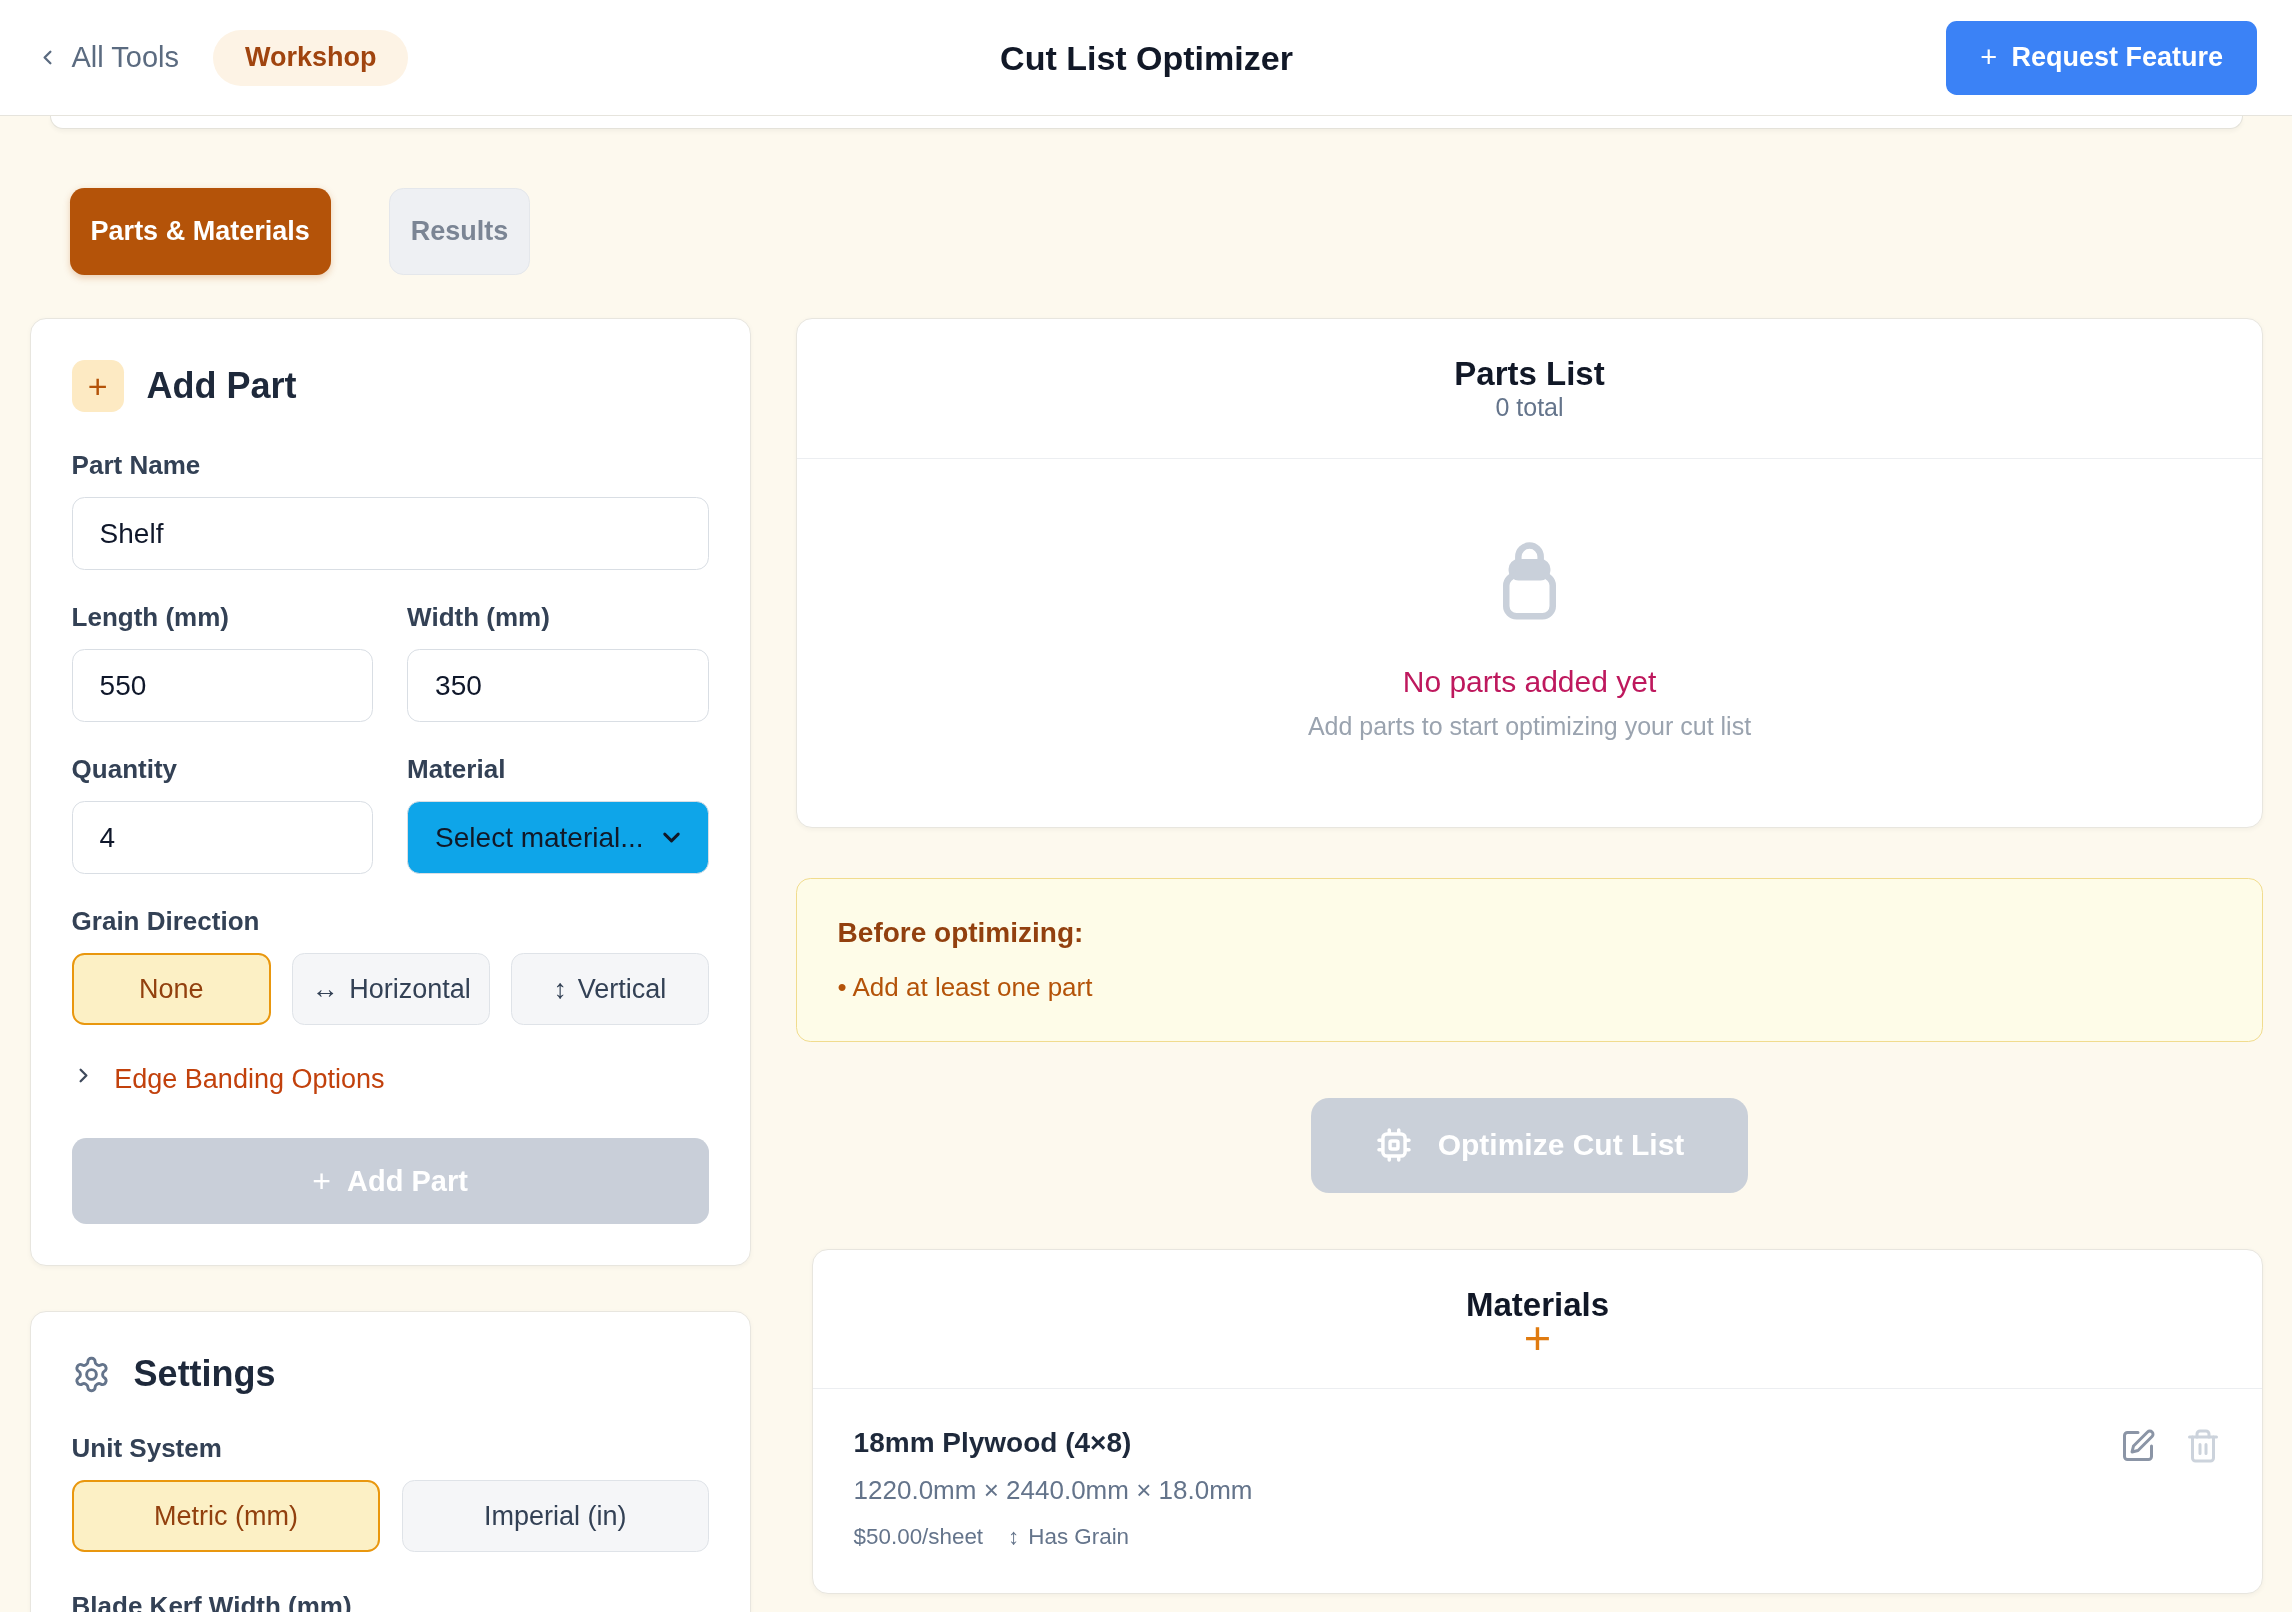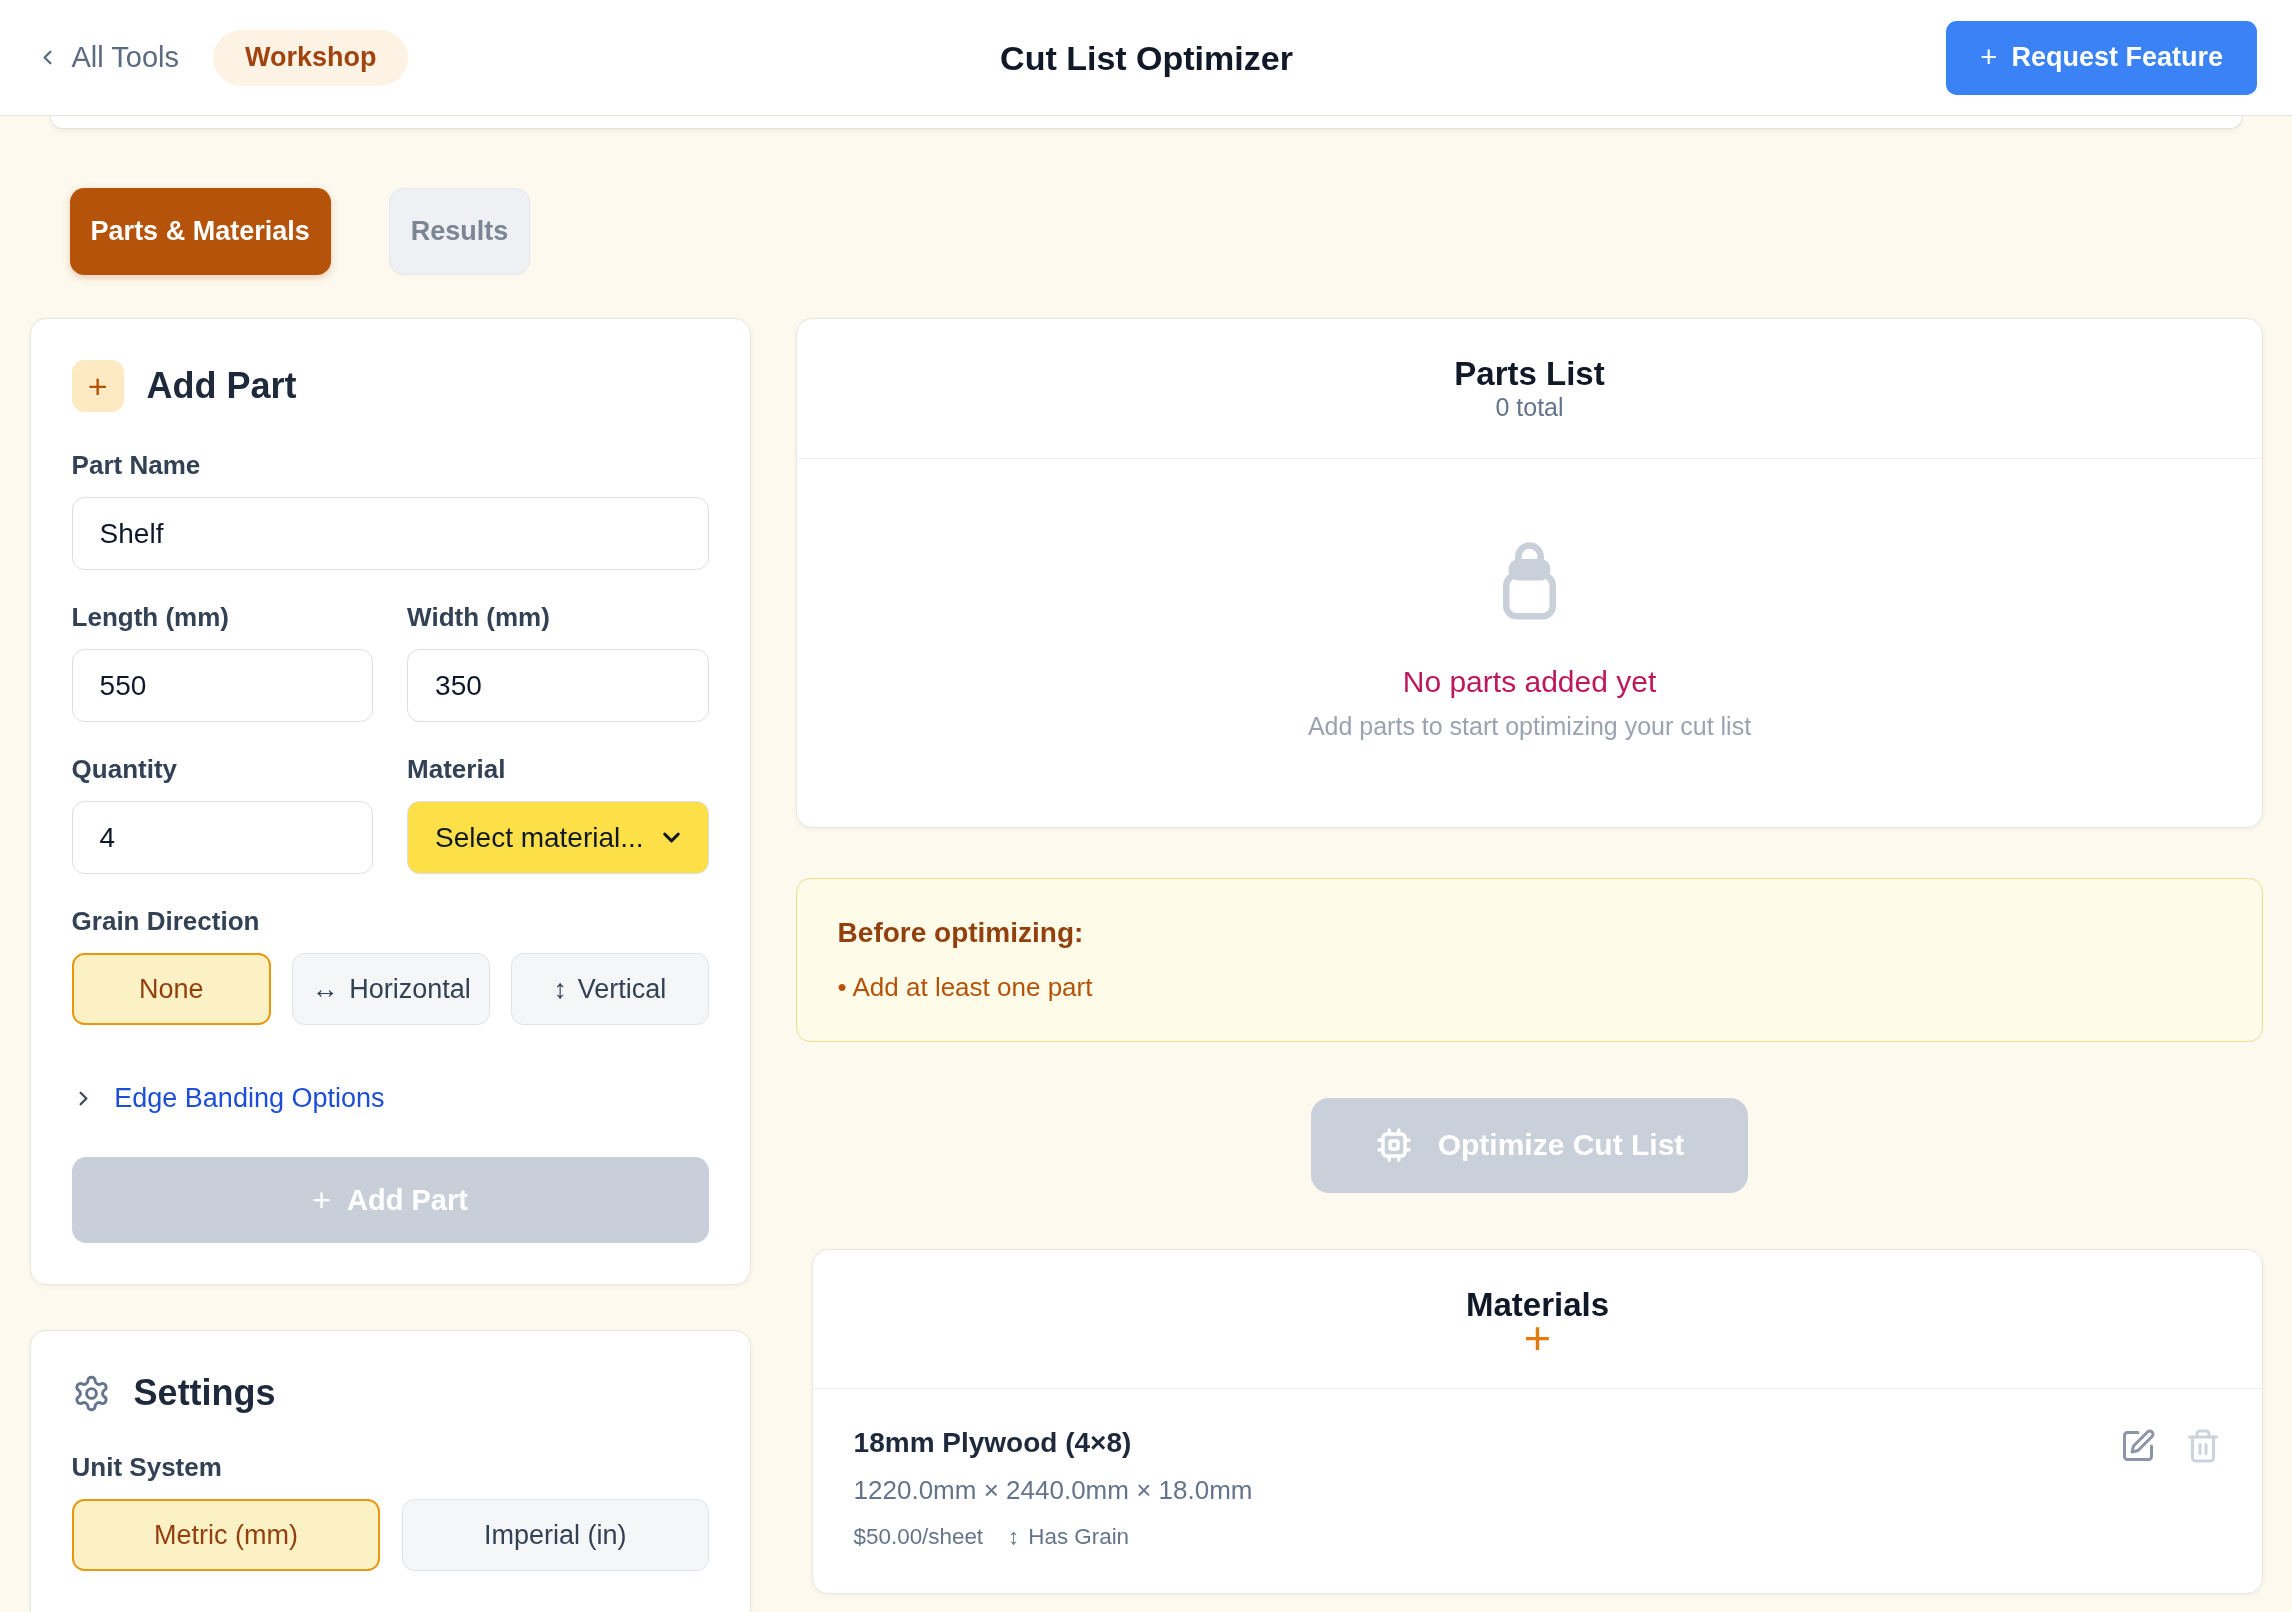--- a/index.html
+++ b/index.html
@@ -114,40 +114,40 @@
   }
   .field-group { margin-bottom: 32px; }
   .field-row { display: flex; gap: 34px; margin-bottom: 32px; align-items: center; }
   .field-row > div { flex: 1; min-width: 0; }
 
   .select-box {
     width: 100%; height: 73px;
     border: 1.3px solid #d9dee4; border-radius: 12.5px;
     padding: 0 23px 0 27px;
     display: flex; align-items: center; justify-content: space-between;
-    font-size: 28px; color: #111827; cursor: pointer; background: #fde047;
+    font-size: 28px; color: #111827; cursor: pointer; background: #0ea5e9;
   }
 
   .pill-row { display: flex; gap: 21.5px; }
   .pill {
     flex: 1; height: 72px; border-radius: 12.5px;
     display: flex; align-items: center; justify-content: center; gap: 10.7px;
     font-size: 27px; font-family: inherit; cursor: pointer;
   }
   .pill.selected {
     background: #fcf0c5; border: 2.2px solid #e9970e; color: #92400e;
   }
   .pill.unselected {
     background: #f5f6f8; border: 1.3px solid #dfe3e8; color: #334155;
   }
 
   .collapse-row {
-    display: flex; align-items: center; gap: 19.7px;
-    margin-top: 58px; cursor: pointer;
-    color: #1d4ed8; font-size: 27px;
+    display: flex; align-items: flex-start; gap: 19.7px;
+    margin-top: 39px; cursor: pointer;
+    color: #c2410c; font-size: 27px;
   }
 
   .big-btn {
     margin-top: 43px; width: 100%; height: 86px;
     border: none; border-radius: 14.3px;
     background: #c9cfd9; color: #ffffff;
     font-size: 29px; font-weight: 700; font-family: inherit;
     display: flex; align-items: center; justify-content: center; gap: 16px;
     cursor: not-allowed;
   }

